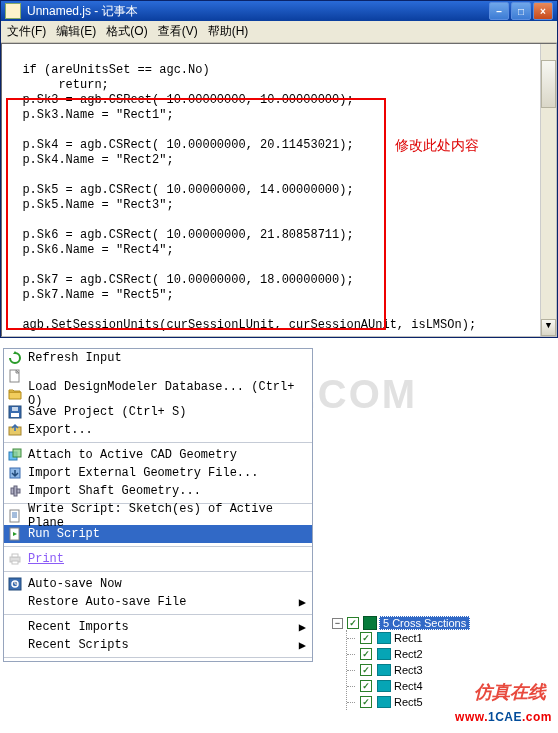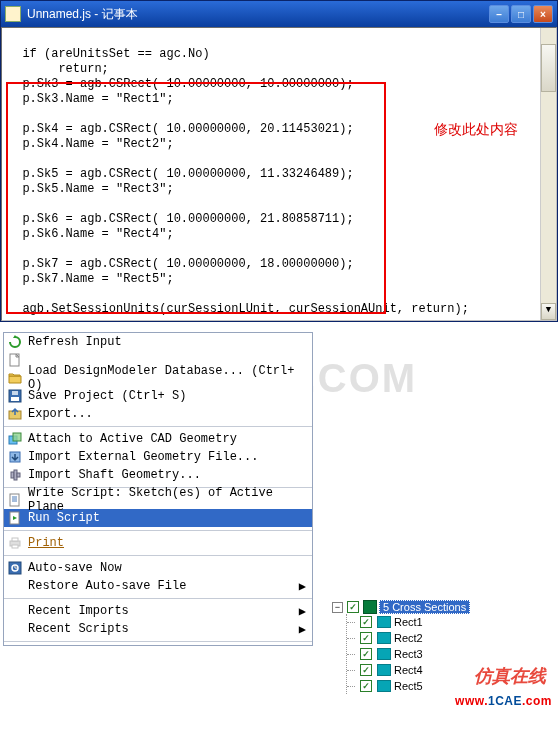--- a/index.html
+++ b/index.html
@@ -1,37 +1,37 @@
 <!DOCTYPE html>
 <html><head>
 <meta charset="utf-8">
 <style>
   body{margin:0;font-family:Tahoma,Arial,sans-serif;font-size:11px;background:#fff;width:558px;}
   .window{border:1px solid #0a246a;}
-  .titlebar{background:linear-gradient(#2a6bd8,#0a3e9e);height:26px;display:flex;align-items:center;color:#fff;font-size:12px;padding:0 4px;}
+  .titlebar{background:linear-gradient(#2a6bd8,#0a3e9e);height:20px;display:flex;align-items:center;color:#fff;font-size:12px;padding:0 4px;}
   .titlebar .title-icon{width:14px;height:14px;background:#fff3cc;border:1px solid #8a6;}
   .titlebar .title-text{margin-left:6px;flex:1;}
   .winbtns{display:flex;gap:2px;}
   .winbtn{width:18px;height:16px;display:flex;align-items:center;justify-content:center;border:1px solid #5a8de0;border-radius:2px;color:#fff;font-weight:bold;font-size:10px;}
   .winbtn.min,.winbtn.max{background:linear-gradient(#6fa7ea,#3d7cd4);}
   .winbtn.close{background:linear-gradient(#e98a5a,#c74a1c);}
   .menubar{background:#ece9d8;border-bottom:1px solid #c8c4b7;padding:2px 6px;display:flex;gap:10px;font-size:12px;}
   .menu-item{cursor:default;}
   .editor{background:#fff;border:1px inset #c0c0c0;margin:0;padding:4px 6px 6px 6px;font-family:"Courier New",monospace;font-size:12px;line-height:15px;color:#000;white-space:pre;height:282px;position:relative;overflow:hidden;}
   .scroll{position:absolute;right:0;top:0;bottom:0;width:15px;background:#ece9d8;border-left:1px solid #ccc;}
   .scroll .arr{height:15px;background:linear-gradient(#f7f7f2,#dad7c8);border:1px solid #b5b29f;text-align:center;font-size:9px;line-height:13px;}
   .scroll .thumb{position:absolute;left:0;right:0;top:16px;height:46px;background:linear-gradient(#f7f7f2,#dad7c8);border:1px solid #b5b29f;}
   .redbox{position:absolute;left:4px;top:54px;width:376px;height:228px;border:2px solid #e00;pointer-events:none;}
-  .annot{position:absolute;left:432px;top:94px;color:#d00;font-family:SimSun,serif;font-size:14px;}
+  .annot{position:absolute;left:393px;top:94px;color:#d00;font-family:SimSun,serif;font-size:14px;}
   .lower{position:relative;height:392px;}
   .context{position:absolute;left:3px;top:10px;width:308px;border:1px solid #96a4bd;background:#fff;}
   .ctx-row{height:18px;display:flex;align-items:center;padding:0 6px 0 3px;font-family:"Courier New",monospace;font-size:12px;color:#000;}
   .ctx-row .ic{width:16px;height:16px;margin-right:5px;flex:none;display:flex;align-items:center;justify-content:center;}
   .ctx-row.sel{background:#3169c6;color:#fff;}
-  .ctx-row.dis{color:#a16207;text-decoration:underline;}
+  .ctx-row.dis{color:#8b5cf6;text-decoration:underline;}
   .ctx-row .arrow{margin-left:auto;color:#000;}
   .ctx-sep{height:0;border-top:1px solid #c5cbd6;margin:3px 0;}
   .tree{position:absolute;left:332px;top:278px;width:200px;font-size:11px;}
   .tree-root{display:flex;align-items:center;gap:2px;}
   .box{width:9px;height:9px;border:1px solid #808080;display:flex;align-items:center;justify-content:center;font-size:9px;line-height:9px;background:#fff;}
   .chk{width:10px;height:10px;border:1px solid #2a7f2a;color:#2a7f2a;display:flex;align-items:center;justify-content:center;font-size:9px;font-weight:bold;margin:0 2px;}
   .tree-icon{width:12px;height:12px;background:#067b3b;border:1px solid #045528;}
   .sect-icon{width:12px;height:10px;background:#06a5b5;border:1px solid #057d89;}
   .root-label{background:#3169c6;color:#fff;padding:0 3px;border:1px dotted #fff;}
   .tree-kids{margin-left:14px;border-left:1px dotted #999;padding-left:6px;}
@@ -50,39 +50,46 @@
 <div class="window">
   <div class="titlebar">
     <span class="title-icon"></span>
     <span class="title-text">Unnamed.js - 记事本</span>
     <div class="winbtns">
       <div class="winbtn min">–</div>
       <div class="winbtn max">□</div>
       <div class="winbtn close">×</div>
     </div>
   </div>
+  <div class="menubar">
+    <span class="menu-item">文件(F)</span>
+    <span class="menu-item">编辑(E)</span>
+    <span class="menu-item">格式(O)</span>
+    <span class="menu-item">查看(V)</span>
+    <span class="menu-item">帮助(H)</span>
+  </div>
   <div class="editor">
 <span>  if (areUnitsSet == agc.No)</span>
 <span>       return;</span>
 <span>  p.Sk3 = agb.CSRect( 10.00000000, 10.00000000);</span>
 <span>  p.Sk3.Name = "Rect1";</span>
 <span></span>
 <span>  p.Sk4 = agb.CSRect( 10.00000000, 20.11453021);</span>
 <span>  p.Sk4.Name = "Rect2";</span>
 <span></span>
-<span>  p.Sk5 = agb.CSRect( 10.00000000, 11.33246489);</span>
+<span>  p.Sk5 = agb.CSRect( 10.00000000, 14.00000000);</span>
 <span>  p.Sk5.Name = "Rect3";</span>
 <span></span>
 <span>  p.Sk6 = agb.CSRect( 10.00000000, 21.80858711);</span>
 <span>  p.Sk6.Name = "Rect4";</span>
 <span></span>
 <span>  p.Sk7 = agb.CSRect( 10.00000000, 18.00000000);</span>
 <span>  p.Sk7.Name = "Rect5";</span>
 <span></span>
-<span>  agb.SetSessionUnits(curSessionLUnit, curSessionAUnit, return);</span>
+<span>  agb.SetSessionUnits(curSessionLUnit, curSessionAUnit, isLMSOn);</span>
     <div class="redbox"></div>
     <div class="annot">修改此处内容</div>
     <div class="scroll">
       <div class="arr">▲</div>
       <div class="thumb"></div>
       <div class="arr" style="position:absolute;bottom:0;left:0;right:0;">▼</div>
     </div>
   </div>
 </div>
 

